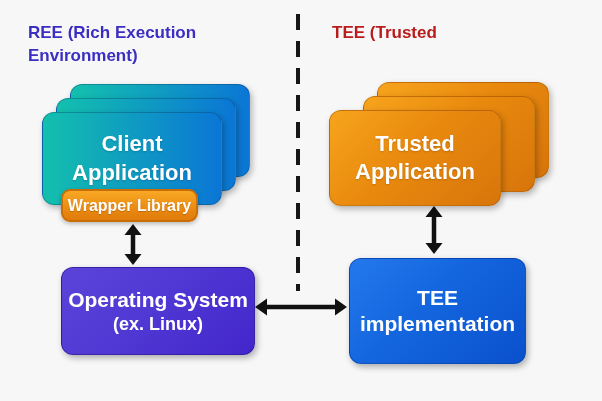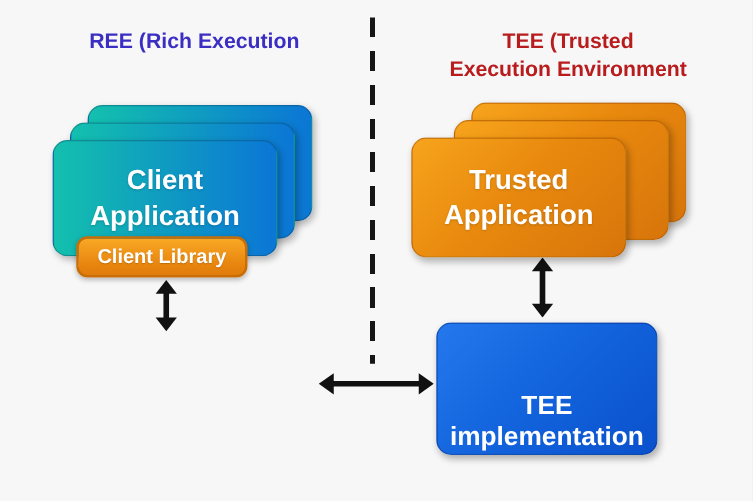--- a/index.html
+++ b/index.html
@@ -8,21 +8,20 @@
     background:#e8e8e8;
   }
   .canvas{
     position:relative;
     width:602px;height:401px;
     background:#f7f7f8;
     overflow:hidden;
   }
   .title{
     position:absolute;
-    text-align:center;
     font-weight:700;
     font-size:17px;
     line-height:1.35;
   }
   .title-ree{left:28px;top:22px;width:255px;color:#3b2ec2;}
   .title-tee{left:332px;top:22px;width:245px;color:#b91c1c;}
 
   .card{
     position:absolute;
     width:178px;height:91px;
@@ -70,61 +69,64 @@
   .bigbox .sub{font-weight:600;font-size:18px;margin-top:2px;}
   .box-os{
     left:61px;top:267px;width:192px;height:86px;
     background:linear-gradient(135deg,#5b44d9 0%,#4f37d3 50%,#4326cb 100%);
     border:1px solid rgba(30,10,120,.5);
   }
   .box-tee{
     left:349px;top:258px;width:175px;height:104px;
     background:linear-gradient(135deg,#2478ec 0%,#1263dc 50%,#0a51cc 100%);
     border:1px solid rgba(5,50,140,.5);
-    justify-content:flex-end;
   }
   .arrow{position:absolute;}
   .divider{
     position:absolute;
     left:296px;top:14px;width:4px;height:277px;
     background:repeating-linear-gradient(to bottom,#161616 0 16px,transparent 16px 27px);
   }
   .z1{z-index:1}.z2{z-index:2}.z3{z-index:3}
 </style>
 </head>
 <body>
 
 <div class="canvas">
 
   <div class="title title-ree">
     <span>REE (Rich Execution</span><br>
+    <span>Environment)</span>
   </div>
   <div class="title title-tee">
     <span>TEE (Trusted</span><br>
-    <span>Execution Environment</span>
   </div>
 
   <div class="divider"></div>
 
   <div class="card z1" style="left:70px;top:84px;"></div>
   <div class="card z2" style="left:56px;top:98px;"></div>
   <div class="card z3" style="left:42px;top:112px;">
     <div class="card-label">Client Application</div>
   </div>
 
   <div class="badge">
-    <span>Client Library</span>
+    <span>Wrapper Library</span>
   </div>
 
   <svg class="arrow" style="left:121px;top:224px;" width="24" height="41" viewBox="0 0 24 41">
     <path d="M12 9 L12 32" stroke="#111" stroke-width="4.5" fill="none"></path>
     <path d="M12 0 L3.5 11 L20.5 11 Z" fill="#111"></path>
     <path d="M12 41 L3.5 30 L20.5 30 Z" fill="#111"></path>
   </svg>
 
+  <div class="bigbox box-os">
+    <div class="main">Operating System</div>
+    <div class="sub">(ex. Linux)</div>
+  </div>
 
   <div class="card card-orange z1" style="left:377px;top:82px;"></div>
   <div class="card card-orange z2" style="left:363px;top:96px;"></div>
   <div class="card card-orange z3" style="left:329px;top:110px;">
     <div class="card-label">Trusted Application</div>
   </div>
 
   <svg class="arrow" style="left:422px;top:206px;" width="24" height="48" viewBox="0 0 24 48">
     <path d="M12 9 L12 39" stroke="#111" stroke-width="4.5" fill="none"></path>
     <path d="M12 0 L3.5 11 L20.5 11 Z" fill="#111"></path>

